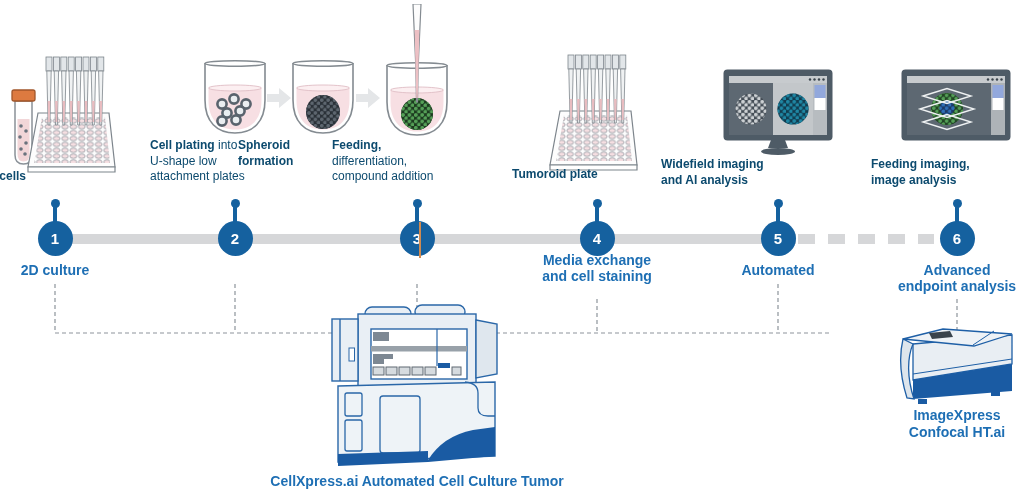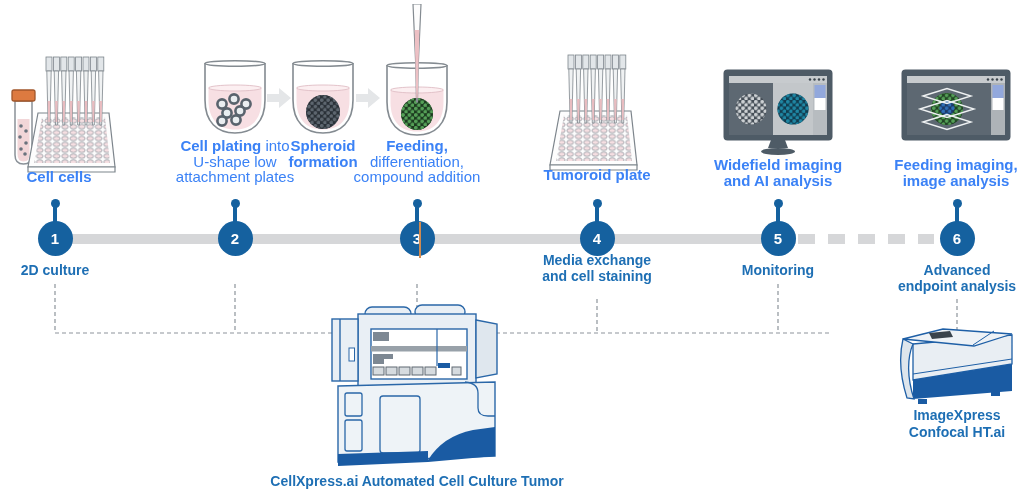--- a/index.html
+++ b/index.html
@@ -1,20 +1,20 @@
 <!DOCTYPE html>
 <html><head>
 <meta charset="utf-8">
 <style>
   html,body{margin:0;padding:0;background:#ffffff;}
   .canvas{position:relative;width:1019px;height:497px;background:#fff;overflow:hidden;
           font-family:"Liberation Sans",sans-serif;}
   .abs{position:absolute;}
-  .station-label{position:absolute;transform:translateX(-50%);text-align:center;
-     color:#3b82f6;font-size:15px;line-height:15.5px;white-space:pre-line;width:170px;}
+  .station-label{position:absolute;transform:translateX(-50%);text-align:left;
+     color:#0c4a6e;font-size:12px;line-height:15.5px;white-space:pre-line;width:170px;}
   .station-label .b{font-weight:700;}
   .station-label .r{font-weight:400;}
   .step-dot{position:absolute;width:9px;height:9px;border-radius:50%;background:#15619f;}
   .step-stem{position:absolute;width:3.5px;height:18px;background:#15619f;}
   .step-circle{position:absolute;width:35px;height:35px;border-radius:50%;background:#15619f;
      color:#fff;font-weight:700;font-size:15px;display:flex;align-items:center;justify-content:center;}
   .step-label{position:absolute;transform:translateX(-50%);text-align:center;color:#1e6fb4;
      font-size:14px;line-height:16px;font-weight:700;white-space:pre-line;width:180px;}
   .timeline-bar{position:absolute;left:46px;top:234px;width:750px;height:10px;background:#d6d7d9;}
   .timeline-dashes{position:absolute;left:798px;top:234px;width:136px;height:10px;
@@ -195,21 +195,21 @@
     <rect x="91" y="15" width="14" height="52" fill="#b7bcc0"></rect>
     <rect x="92.5" y="17" width="11" height="13" fill="#92a8dc"></rect>
     <rect x="92.5" y="30" width="11" height="12" fill="#ffffff"></rect>
     <circle cx="29" cy="41" r="15.5" fill="#434c55"></circle>
       <circle cx="29" cy="41" r="15.5" fill="url(#dotsGray)"></circle>
     <circle cx="71" cy="41" r="15.5" fill="#123b4e"></circle>
       <circle cx="71" cy="41" r="15.5" fill="url(#dotsTeal)"></circle>
     <polygon points="49,72 63,72 66,80 46,80" fill="#4e5b66"></polygon>
     <ellipse cx="56" cy="83.5" rx="17" ry="3.5" fill="#4e5b66"></ellipse>
   </svg>
-  <div class="station-label" style="left:778px;top:157px"><span class="b">Widefield imaging
+  <div class="station-label" style="left:746px;top:157px"><span class="b">Widefield imaging
 and AI analysis</span><span class="r"></span></div>
 
   <svg class="abs" style="left:900px;top:68px" width="112" height="92" viewBox="0 0 112 92">
     <defs>
       <pattern id="dotsGreen2" width="6.4" height="6.4" patternUnits="userSpaceOnUse">
         <circle cx="1.8" cy="1.8" r="2.3" fill="#55a057" stroke="#14301a" stroke-width="0.7"></circle>
         <circle cx="5" cy="5" r="2.3" fill="#55a057" stroke="#14301a" stroke-width="0.7"></circle>
       </pattern>
       <pattern id="dotsBlue" width="6.4" height="6.4" patternUnits="userSpaceOnUse">
         <circle cx="1.8" cy="1.8" r="2.3" fill="#2f6fb8" stroke="#17325e" stroke-width="0.7"></circle>
@@ -260,21 +260,21 @@
 
   <div class="step-dot" style="left:592.5px;top:199px"></div>
   <div class="step-stem" style="left:595.2px;top:206px"></div>
   <div class="step-circle" style="left:579.5px;top:221px">4</div>
   <div class="step-label" style="left:597px;top:252px">Media exchange
 and cell staining</div>
 
   <div class="step-dot" style="left:773.5px;top:199px"></div>
   <div class="step-stem" style="left:776.2px;top:206px"></div>
   <div class="step-circle" style="left:760.5px;top:221px">5</div>
-  <div class="step-label" style="left:778px;top:262px">Monitoring</div>
+  <div class="step-label" style="left:778px;top:262px">Automated</div>
 
   <div class="step-dot" style="left:952.5px;top:199px"></div>
   <div class="step-stem" style="left:955.2px;top:206px"></div>
   <div class="step-circle" style="left:939.5px;top:221px">6</div>
   <div class="step-label" style="left:957px;top:262px">Advanced
 endpoint analysis</div>
 
   <svg class="abs" style="left:325px;top:296px" width="180" height="173" viewBox="0 0 180 173">
     <g stroke="#2a67a8" stroke-width="1.4">
       <rect x="40" y="11" width="46" height="14" rx="7" fill="#e9eff5"></rect>

